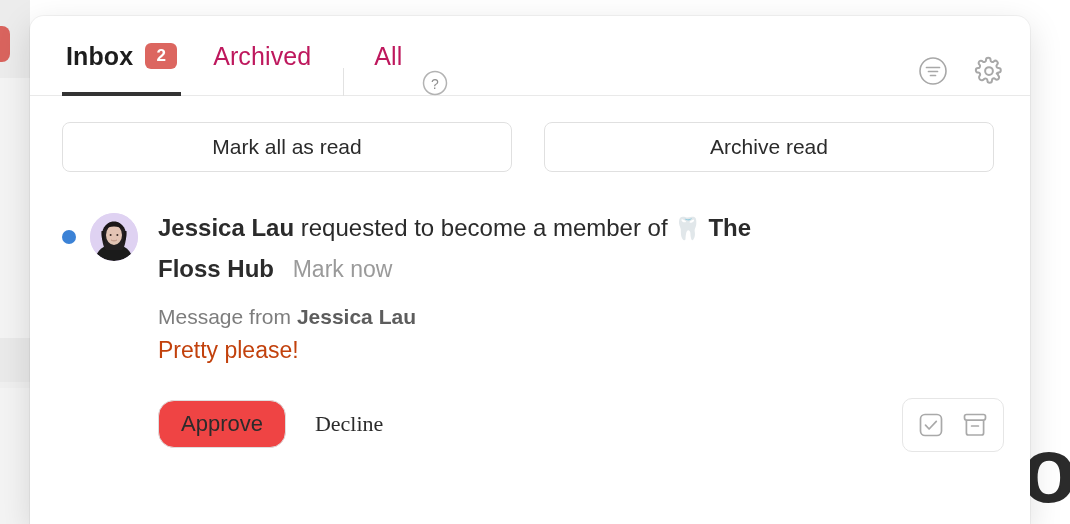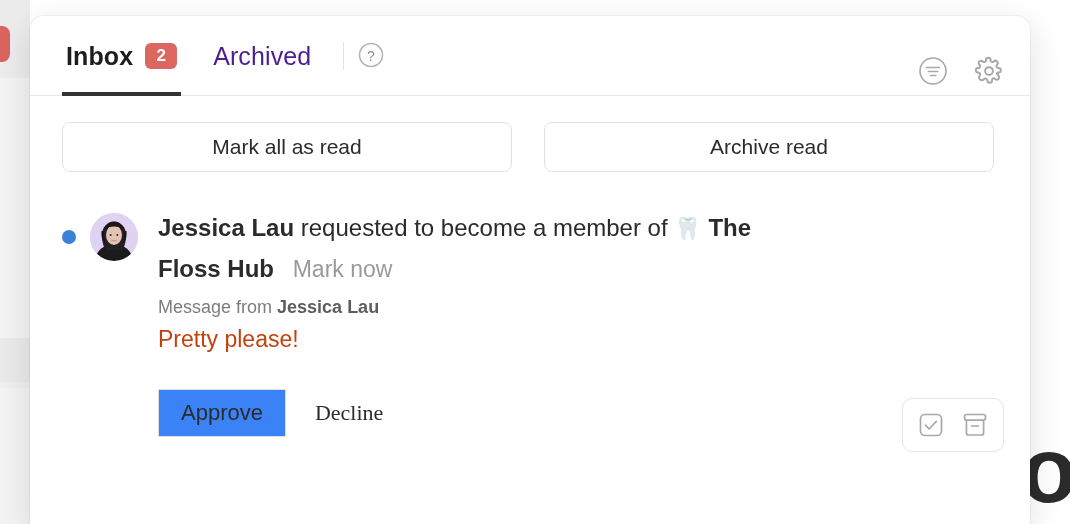--- a/index.html
+++ b/index.html
@@ -92,36 +92,36 @@
   .panel-header {
     position: relative;
     height: 80px;
     border-bottom: 1px solid #e9e9e9;
     display: flex;
     align-items: flex-start;
     box-sizing: border-box;
   }
   .tabs {
     display: flex;
-    align-items: flex-start;
+    align-items: flex-end;
     padding-left: 32px;
     height: 80px;
   }
   .tab {
     position: relative;
     display: flex;
     align-items: center;
     height: 80px;
     padding: 0 4px;
     margin-right: 28px;
     cursor: pointer;
   }
   .tab-label {
     font-size: 25px;
-    color: #4c1d95;
+    color: #be185d;
     letter-spacing: 0.1px;
   }
   .tab.active .tab-label {
     color: #1d1d1d;
     font-weight: bold;
   }
   .tab.active::after {
     content: "";
     position: absolute;
     left: 0;
@@ -233,43 +233,43 @@
   .notif-title .who { font-weight: bold; }
   .notif-title .group { font-weight: bold; }
   .notif-time {
     color: #9a9a9a;
     font-size: 23px;
     margin-left: 12px;
   }
   .emoji { font-size: 22px; }
 
   .msg-from {
-    margin-top: 8px;
-    font-size: 18px;
+    margin-top: 16px;
+    font-size: 21px;
     color: #7d7d7d;
   }
   .msg-from b { color: #5d5d5d; }
   .msg-text {
     margin-top: 8px;
     font-size: 23px;
     color: #c2410c;
   }
 
   .cta-row {
     display: flex;
     align-items: center;
     gap: 10px;
     margin-top: 36px;
   }
   .btn-approve {
     height: 48px;
     padding: 0 22px;
     border: 1px solid #dedede;
-    border-radius: 0;
-    background: #3b82f6;
+    border-radius: 16px;
+    background: #ef4444;
     color: #2b2b2b;
     font-family: "Liberation Sans", sans-serif;
     font-size: 22px;
     cursor: pointer;
   }
   .btn-decline {
     height: 48px;
     padding: 0 18px;
     border: 1px solid transparent;
     border-radius: 8px;
@@ -326,20 +326,23 @@
         <span class="tab-label">Inbox</span>
         <span class="badge">2</span>
       </div>
 
       <div class="tab">
         <span class="tab-label">Archived</span>
       </div>
 
       <div class="tab-divider"></div>
 
+      <div class="tab">
+        <span class="tab-label">All</span>
+      </div>
 
       <span class="help-icon">
         <svg width="26" height="26" viewBox="0 0 26 26">
           <circle cx="13" cy="13" r="11.5" fill="none" stroke="#b3b3b3" stroke-width="1.5"></circle>
           <text x="13" y="18.5" text-anchor="middle" font-family="Liberation Sans, sans-serif" font-size="14" fill="#8f8f8f">?</text>
         </svg>
       </span>
     </div>
 
     <div class="header-actions">

